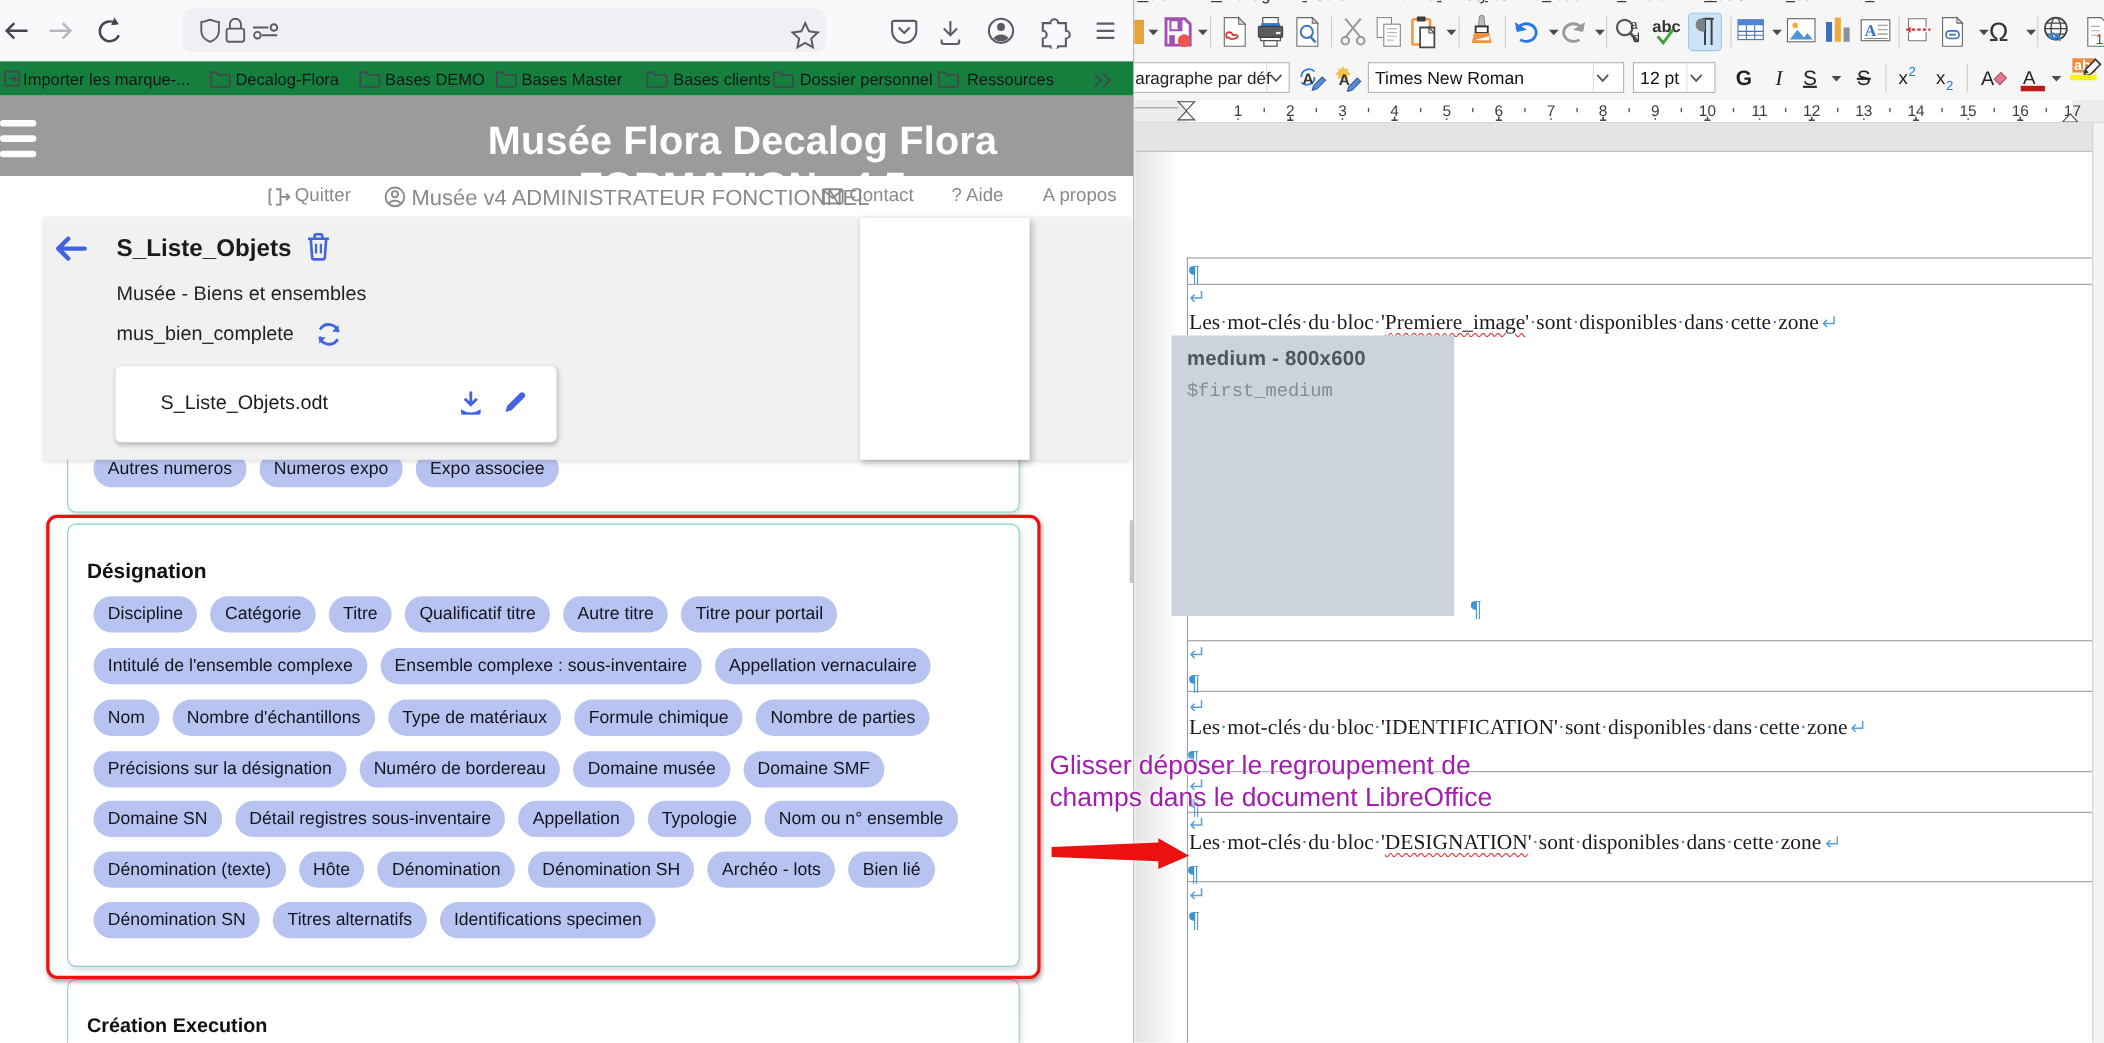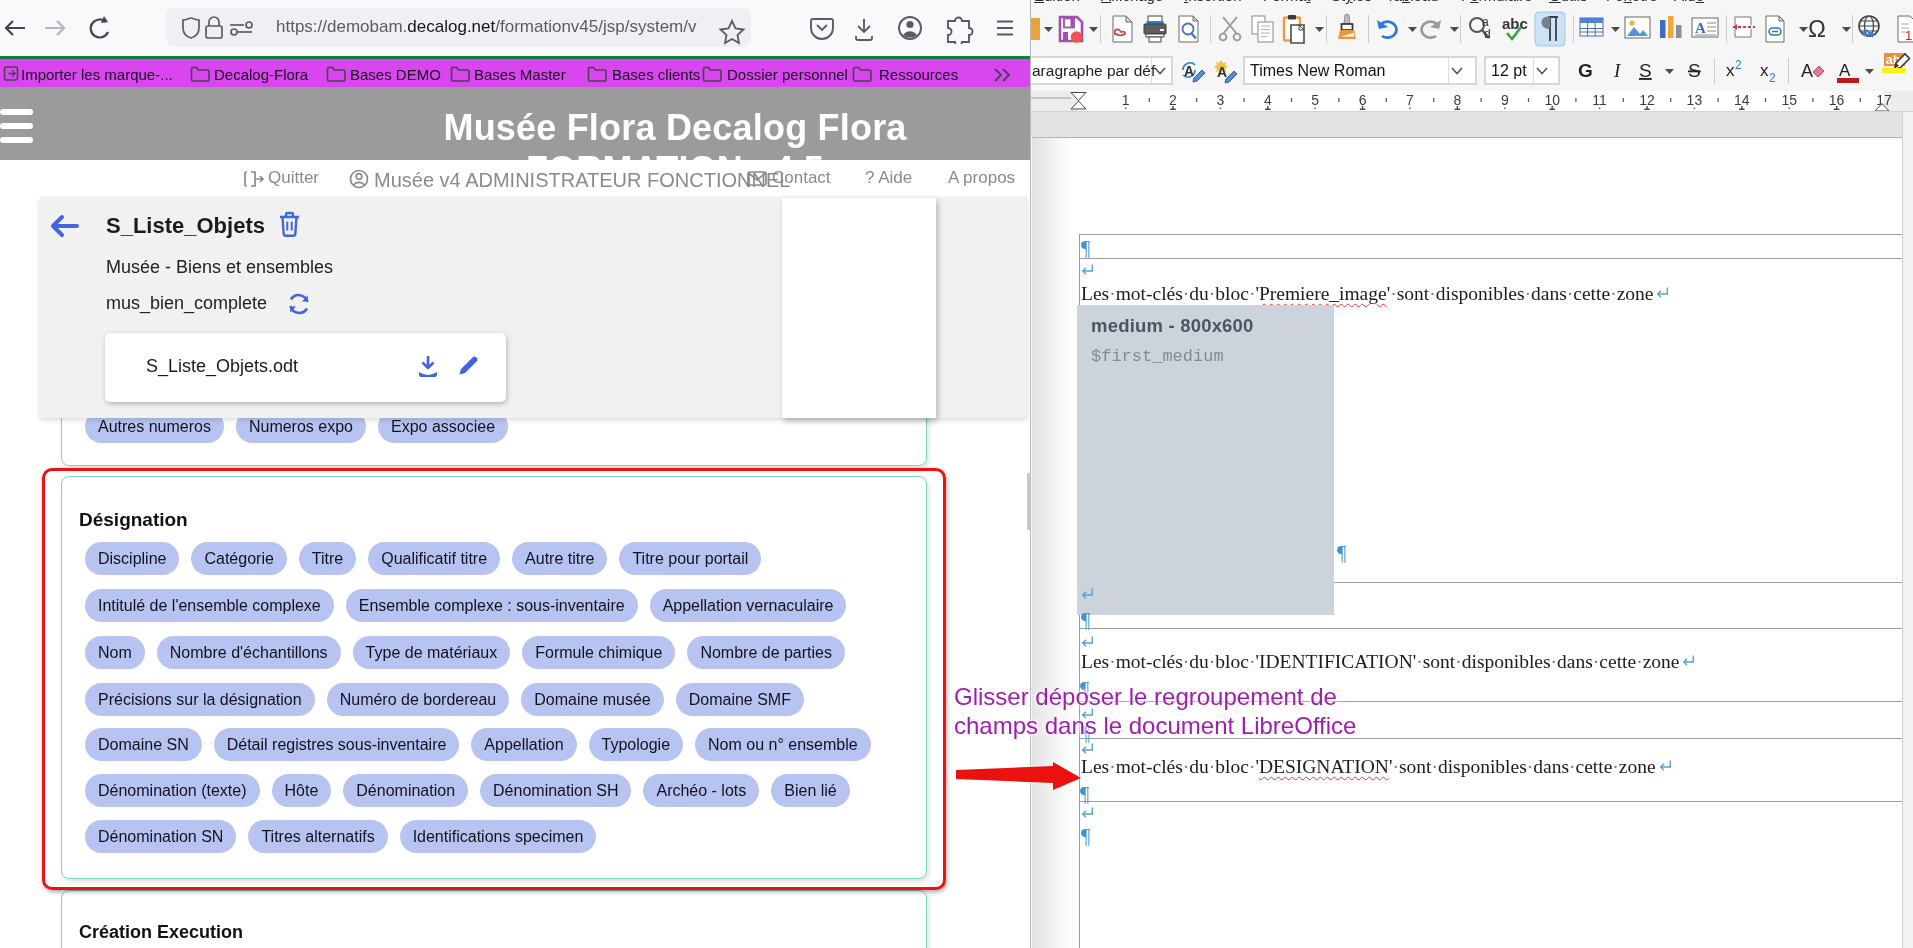--- a/index.html
+++ b/index.html
@@ -4,21 +4,21 @@
 html,body{margin:0;padding:0;width:1913px;height:948px;overflow:hidden;background:#fff;
  font-family:"Liberation Sans",sans-serif;}
 .abs{position:absolute;}
 #stage{position:relative;width:1913px;height:948px;}
 
 #ff{position:absolute;left:0;top:0;width:1030px;height:948px;background:#fff;overflow:hidden;}
 #ffnav{position:absolute;left:0;top:0;width:1030px;height:56px;background:#f9f9fb;}
 #urlbar{position:absolute;left:166px;top:8px;width:585px;height:39px;background:#f0f0f4;border-radius:8px;}
 #urltxt{position:absolute;left:276px;top:17px;font-size:17px;color:#5b5b66;white-space:nowrap;}
 #urltxt b{color:#15141a;font-weight:400;}
-#ffbm{position:absolute;left:0;top:56px;width:1030px;height:31px;background:#d946ef;border-top:3px solid #15803d;box-sizing:border-box;font-size:15px;color:#15141a;}
+#ffbm{position:absolute;left:0;top:56px;width:1030px;height:31px;background:#15803d;border-top:1px solid #15803d;box-sizing:border-box;font-size:15px;color:#15141a;}
 .bmi{position:absolute;top:7px;white-space:nowrap;}
 #ffhead{position:absolute;left:0;top:87px;width:1030px;height:73px;background:#9b9b9b;}
 #ffhead .bar{position:absolute;left:0;width:33px;height:6px;background:#fff;border-radius:3px;}
 #fftitle{position:absolute;left:330px;top:20px;width:690px;text-align:center;color:#fff;
  font-size:36px;font-weight:bold;letter-spacing:.2px;}
 #ffmenu{position:absolute;left:0;top:160px;width:1030px;height:37px;background:#fff;color:#8a8a8a;font-size:17px;text-align:right;}
 .fmi{position:absolute;top:8px;white-space:nowrap;}
 
 .gbox{position:absolute;left:61px;width:864px;border:1px solid #7ad8c2;border-radius:8px;background:#fff;
  box-shadow:2px 3px 5px rgba(0,0,0,0.12);}
@@ -45,21 +45,21 @@
 #page{position:absolute;left:1px;top:137px;width:870px;height:811px;background:#fff;border-top:1px solid #b0b0b0;}
 #pageshadow{position:absolute;left:1px;top:137px;height:811px;
  background:linear-gradient(to right,rgba(198,198,198,.5),rgba(255,255,255,0));width:40px;}
 #loscroll{position:absolute;left:871px;top:112px;width:12px;height:836px;background:#f3f3f3;border-left:1px solid #d0d0d0;}
 .tline{position:absolute;background:#9c9c9c;height:1px;}
 .vline{position:absolute;background:#9c9c9c;width:1px;}
 .serif{font-family:"Liberation Serif",serif;font-size:19.5px;color:#1c1c1c;white-space:nowrap;}
 .pmark{color:#3c93d5;font-family:"Liberation Serif",serif;}
 .dot{color:#4b87c0;font-style:normal;}
 .sq{text-decoration:underline;text-decoration-style:wavy;text-decoration-color:#e33;text-decoration-thickness:1px;text-underline-offset:3px;}
-#imgph{position:absolute;left:46px;top:305px;width:257px;height:310px;background:#ccd3da;}
+#imgph{position:absolute;left:34px;top:305px;width:257px;height:255px;background:#ccd3da;}
 </style></head>
 <body>
 <div id="stage">
 
 <div id="ff">
  <div id="ffnav">
   <svg class="abs" style="left:0;top:0" width="1030" height="56" fill="none" stroke="#5b5b66" stroke-width="1.8">
 
    <path d="M7 28 h18 M13 21 l-7 7 7 7" stroke="#45454f" stroke-width="2.2"></path>
 
@@ -76,21 +76,20 @@
    <rect x="40" y="18" width="16" height="12" rx="2"></rect>
    <path d="M43 18 v-4 a5 5 0 0 1 10 0 v4"></path>
 
    <circle cx="68" cy="24" r="3"></circle>
           <path d="M72 24 h14"></path>
           <circle cx="83" cy="17" r="3"></circle>
           <path d="M64 17 h14"></path>
 
    <path d="M566 13 l3.5 7.5 8 1 -6 5.5 1.5 8 -7 -4 -7 4 1.5 -8 -6 -5.5 8 -1 z" stroke-width="1.8"></path>
   </svg>
-  <div id="urltxt">https://demobam.<b>decalog.net</b>/formationv45/jsp/system/v</div>
   <svg class="abs" style="left:800px;top:12px" width="230" height="32" fill="none" stroke="#5b5b66" stroke-width="1.9">
 
    <path d="M13 7 h18 a2 2 0 0 1 2 2 v7 a11 11 0 0 1 -22 0 v-7 a2 2 0 0 1 2 -2 z"></path>
    <path d="M17 13 l5 5 5 -5"></path>
 
    <path d="M64 7 v12 M58 14 l6 6 6 -6 M56 24 v2 a2 2 0 0 0 2 2 h12 a2 2 0 0 0 2 -2 v-2"></path>
 
    <circle cx="110" cy="16" r="11"></circle>
           <circle cx="110" cy="12.5" r="3.6" fill="#5b5b66" stroke="none"></circle>
    <path d="M103 23 a8.5 8.5 0 0 1 14 0 a11 11 0 0 1 -14 0 z" fill="#5b5b66" stroke="none"></path>

